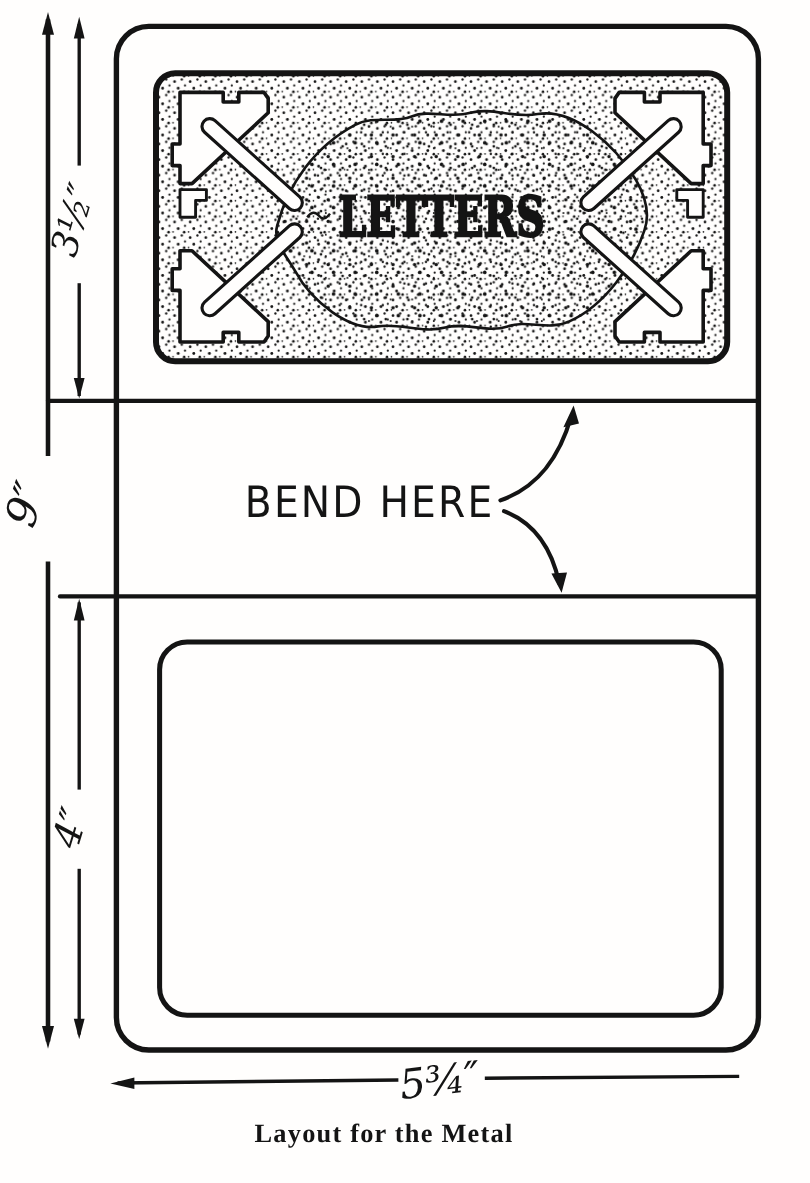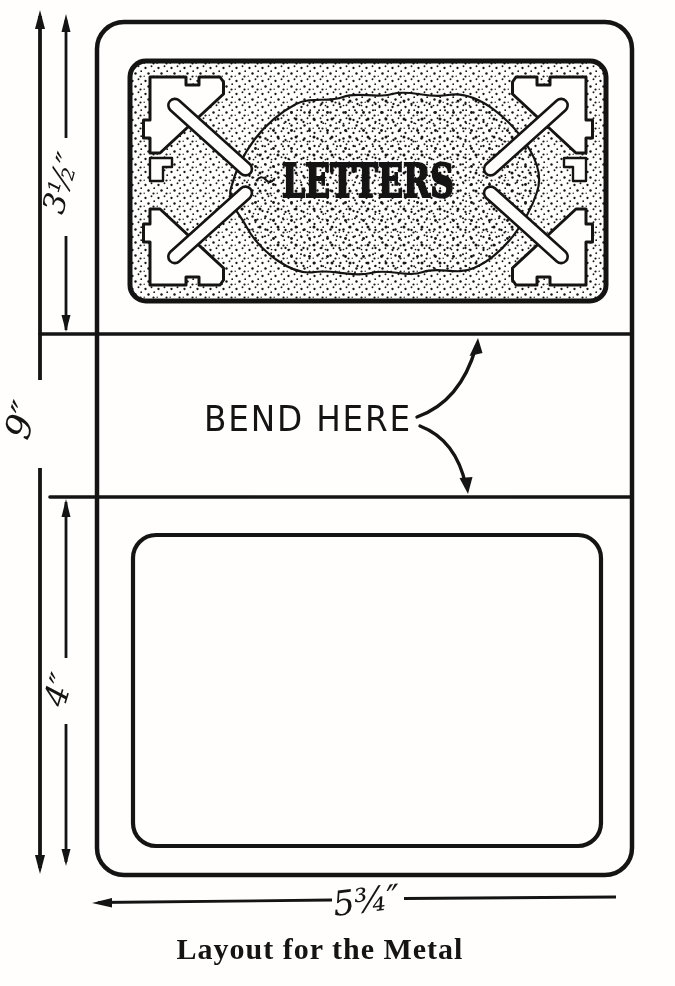--- a/index.html
+++ b/index.html
@@ -1,21 +1,21 @@
 <!DOCTYPE html>
 <html><head>
 <meta charset="utf-8">
 <style>
   html,body{margin:0;padding:0;background:#ffffff;}
   .page{position:relative;width:675px;height:986px;background:#fffefd;overflow:hidden;
         font-family:"Liberation Serif", serif;color:#141414;}
   svg{display:block;}
   .ink{stroke:#141414;}
   .caption{position:absolute;left:0;top:932px;width:640px;text-align:center;
-           font-family:"Liberation Serif", serif;font-weight:bold;font-size:30px;
+           font-family:"Liberation Serif", serif;font-weight:bold;font-size:22px;
            letter-spacing:1px;color:#141414;}
   text{fill:#141414;}
   .dim-label{font-family:"DejaVu Serif", serif;font-style:italic;}
   .bend-label{font-family:"DejaVu Sans", sans-serif;font-weight:normal;}
   .panel-word{font-family:"DejaVu Serif", serif;font-weight:bold;}
 </style>
 </head>
 <body>
 
 <div class="page">

